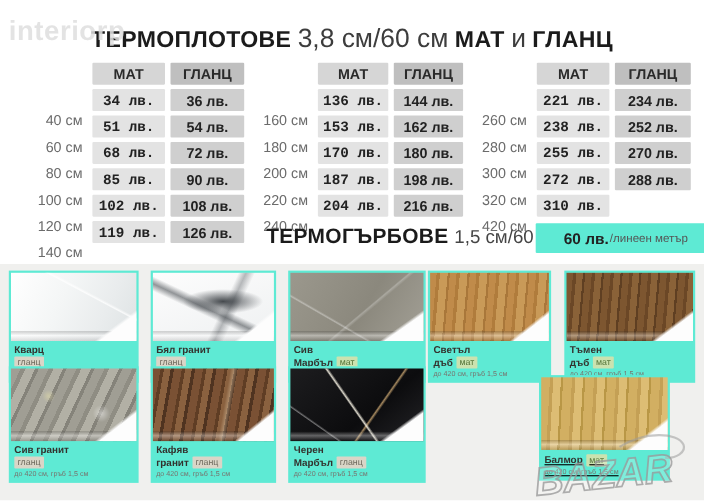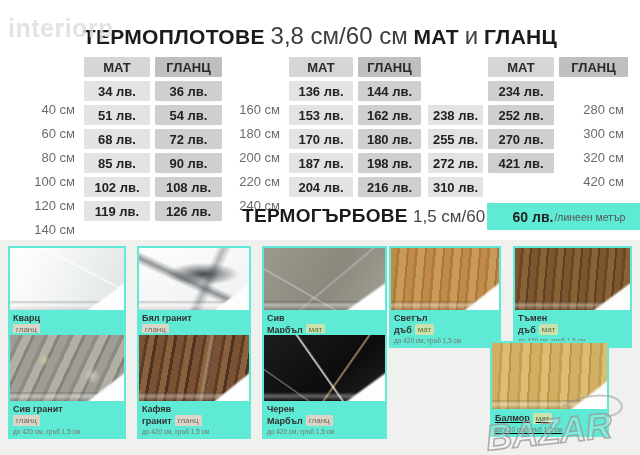--- a/index.html
+++ b/index.html
@@ -34,21 +34,21 @@
   }
   .pt1{left:25px;}
   .pt2{left:228px;grid-template-columns:56px 64px 63px;}
   .pt3{left:428px;grid-template-columns:55px 66px 69px;}
   .pt-cell{
     display:flex;align-items:center;justify-content:center;
     border-radius:1px;font-weight:bold;color:#222;
   }
   .pt-head-mat{background:#d6d6d6;color:#2a2a2a;}
   .pt-head-gloss{background:#bfbfbf;color:#2a2a2a;}
-  .pt-mat{background:#e3e3e3;}
+  .pt-mat{background:#e3e3e3;font-family:Liberation Mono, monospace;}
   .pt-gloss{background:#cfcfcf;}
   .pt-size{
     display:flex;align-items:center;justify-content:flex-end;
     padding-right:4px;color:#6b6b6b;font-weight:normal;margin-top:28px;
   }
   .pt-empty{background:transparent;}
   
   .thermo-line{
     position:absolute;left:242px;top:205px;z-index:2;white-space:nowrap;
     font-size:19px;color:#1b1b1b;
@@ -192,33 +192,34 @@
   <div class="pt-cell pt-mat">204 лв.</div>
   <div class="pt-cell pt-gloss">216 лв.</div>
 </div>
 
 <div class="price-table pt3">
   <div class="pt-cell pt-empty"></div>
   <div class="pt-cell pt-head-mat">МАТ</div>
   <div class="pt-cell pt-head-gloss">ГЛАНЦ</div>
 
   <div class="pt-size">260 см</div>
+  <div class="pt-cell pt-mat">221 лв.</div>
   <div class="pt-cell pt-gloss">234 лв.</div>
 
   <div class="pt-size">280 см</div>
   <div class="pt-cell pt-mat">238 лв.</div>
   <div class="pt-cell pt-gloss">252 лв.</div>
 
   <div class="pt-size">300 см</div>
   <div class="pt-cell pt-mat">255 лв.</div>
   <div class="pt-cell pt-gloss">270 лв.</div>
 
   <div class="pt-size">320 см</div>
   <div class="pt-cell pt-mat">272 лв.</div>
-  <div class="pt-cell pt-gloss">421 лв.</div>
+  <div class="pt-cell pt-gloss">288 лв.</div>
 
   <div class="pt-size">420 см</div>
   <div class="pt-cell pt-mat">310 лв.</div>
 </div>
 
 <div class="thermo-line">
   <span class="b">ТЕРМОГЪРБОВЕ</span>
   <span class="r">1,5 см/60 см</span>
 </div>
 <div class="price-box">

